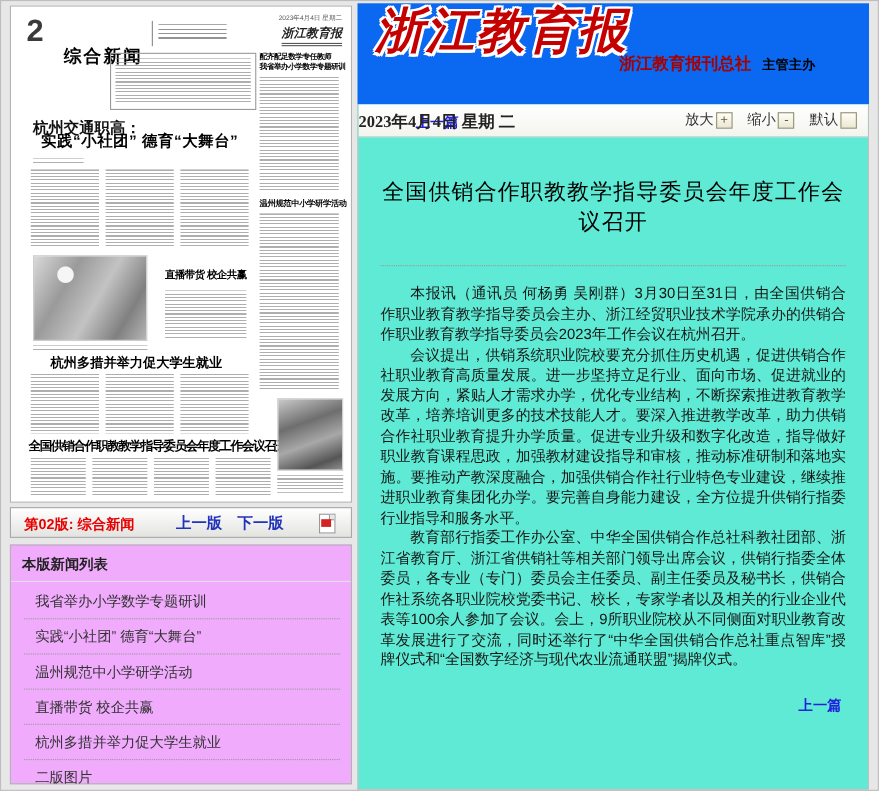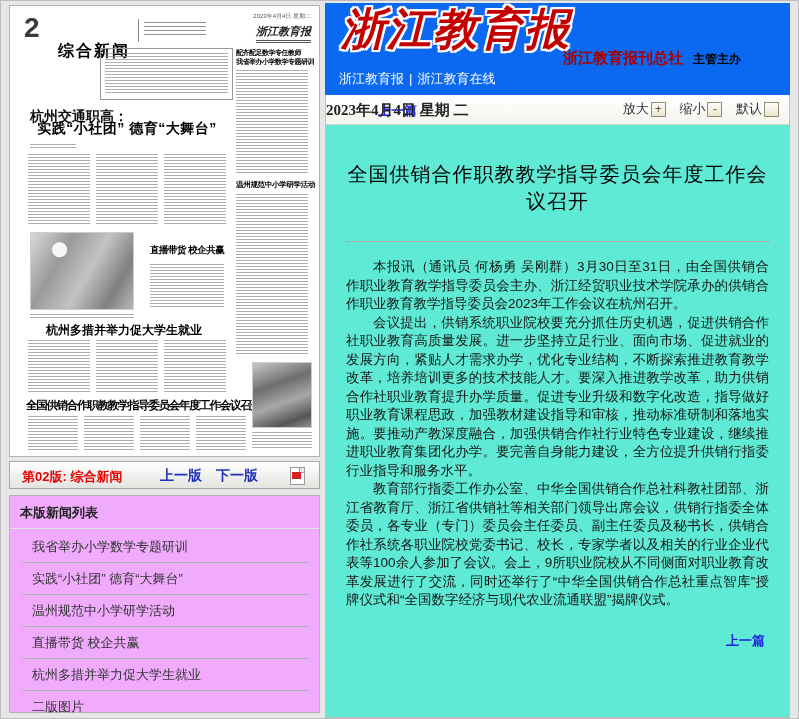--- a/index.html
+++ b/index.html
@@ -165,23 +165,20 @@
 
     </ul>
   </div>
 
   <div class="rp">
     <div class="rp-header">
       <div class="rp-logo">浙江教育报</div>
       <div class="rp-agency">
         <span>浙江教育报刊总社</span><span class="role">主管主办</span>
       </div>
-      <div class="rp-sites">
-        <span>浙江教育报</span><span class="wsep">|</span><span>浙江教育在线</span>
-      </div>
     </div>
 
     <div class="rp-body">
       <div class="rp-toolbar">
         <span class="tb-prev">上一篇</span>
         <span class="tb-date">2023年4月4日 星期 二</span>
         <span class="tb-controls">
           <span class="lbl">放大</span><span class="tbtn">+</span>
           <span class="lbl">缩小</span><span class="tbtn">-</span>
           <span class="lbl">默认</span><span class="tbtn last"></span>

